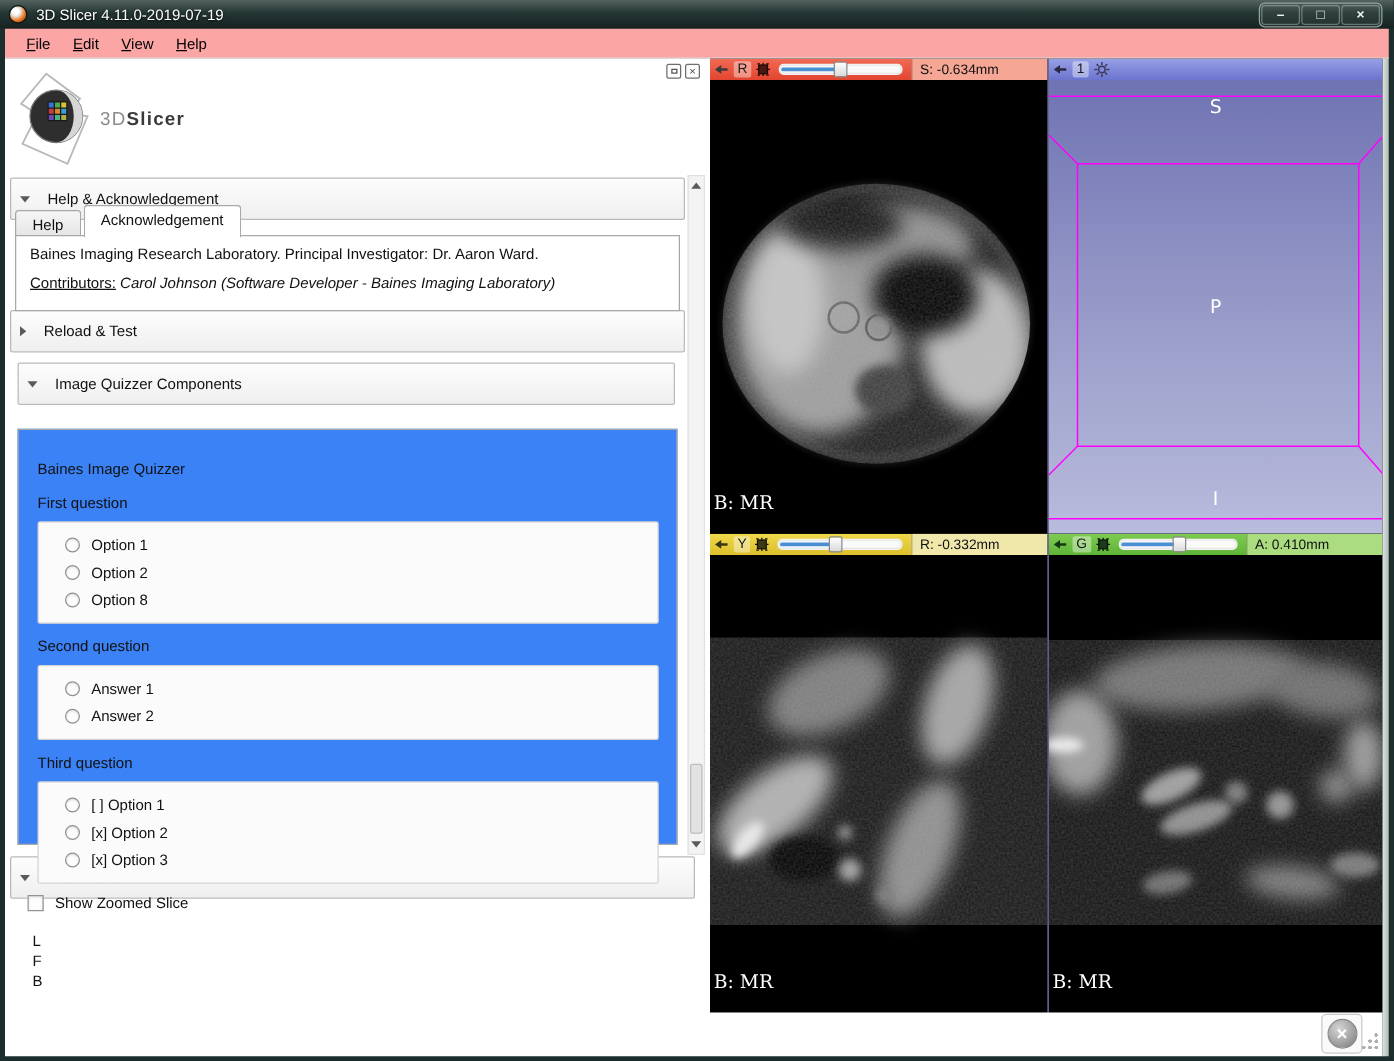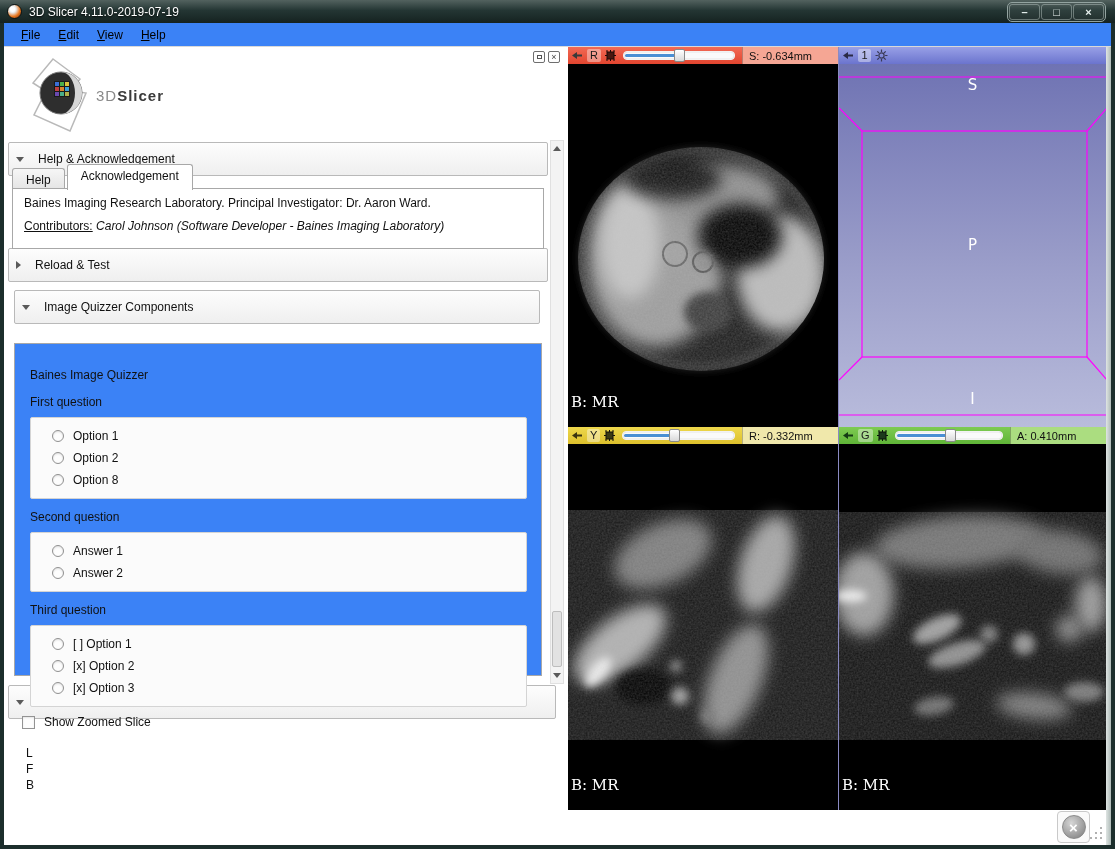--- a/index.html
+++ b/index.html
@@ -13,33 +13,33 @@
   .app-icon { width:15px; height:15px; border-radius:50%;
     background:radial-gradient(circle at 35% 32%, #ffffff 0 18%, #e8e8e8 30%, #e87820 60%, #6e2a0c 95%);
     border:1px solid #0c1514; }
   .title-text { color:#fff; font-size:12px; text-shadow:0 1px 2px #000; }
   .win-controls { position:absolute; right:9px; top:2px; display:flex; gap:1px;
     border:1px solid #93a3a0; border-radius:5px; padding:1px; background:rgba(255,255,255,0.05); }
   .win-btn { width:31px; height:16px; display:flex; align-items:center; justify-content:center;
     color:#e9f2f0; font-size:11px; font-weight:bold; border-radius:3px; border:1px solid rgba(190,205,200,0.45); }
 
   
-  .menubar { position:absolute; left:4px; top:23px; width:1107px; height:24px; background:#3b82f6;
+  .menubar { position:absolute; left:4px; top:23px; width:1107px; height:24px; background:#fca5a5;
     border-bottom:1px solid #d9d9d9; display:flex; align-items:center; padding-left:8px; }
   .menu-item { display:inline-block; font-size:12px; color:#000; padding:4px 9px; }
   .menu-item::first-letter { text-decoration:underline; }
 
   
   .leftpanel { position:absolute; left:4px; top:47px; width:564px; height:798px; background:#fff; }
   .panel-icons { position:absolute; top:4px; right:8px; display:flex; gap:3px; }
   .picon { width:12px; height:12px; border:1px solid #6e6e6e; border-radius:2px; background:#fdfdfd;
     display:flex; align-items:center; justify-content:center; color:#444; font-size:9px; line-height:1; }
   .picon .inner-sq { width:5px; height:4px; border:1px solid #555; }
 
-  .logo { position:absolute; left:24px; top:10px; width:260px; height:78px; }
+  .logo { position:absolute; left:8px; top:10px; width:260px; height:78px; }
   .logo-text { position:absolute; left:68px; top:30px; font-size:15px; letter-spacing:1px; }
   .logo-prefix { color:#8a8a8a; }
   .logo-suffix { color:#3a3a3a; font-weight:bold; }
 
   .sec-hdr { position:absolute; height:34px; border:1px solid #b9b9b9; border-radius:2px;
     background:linear-gradient(#fdfdfd,#efefef); display:flex; align-items:center; gap:14px;
     padding-left:7px; font-size:12px; color:#111; }
   .tri-down { width:0; height:0; border-left:4px solid transparent; border-right:4px solid transparent; border-top:5px solid #5a5a5a; }
   .tri-right { width:0; height:0; border-top:4px solid transparent; border-bottom:4px solid transparent; border-left:5px solid #5a5a5a; }
   .tri-up { width:0; height:0; border-left:4px solid transparent; border-right:4px solid transparent; border-bottom:5px solid #5a5a5a; }
@@ -94,21 +94,21 @@
   .vbar-green { background:linear-gradient(#7ecb52,#5fb437); }
   .vbar-blue { background:linear-gradient(#98a0e6,#6b74ce); }
   .chip { min-width:13px; height:13px; line-height:13px; text-align:center; padding:0 3px; border-radius:2px;
     background:rgba(255,255,255,0.4); color:#1a1a1a; font-size:11px; }
   .slider { flex:1 1 auto; height:11px; position:relative; margin:0 3px; }
   .groove { position:absolute; left:0; right:0; top:1px; height:9px; border-radius:4px; background:#fafafa;
     border:1px solid #f2f2f2; box-shadow:inset 0 0 1px #999; overflow:hidden; }
   .groove-fill { position:absolute; left:1px; top:2px; bottom:2px; width:calc(var(--frac) * 100%); border-radius:3px; background:#4a8fd4; }
   .handle { position:absolute; top:-1px; width:11px; height:13px; left:calc(var(--frac) * 100% - 6px);
     background:linear-gradient(#ffffff,#d9d9d9); border:1px solid #8a8a8a; border-radius:2px; }
-  .vval { margin-left:auto; align-self:stretch; width:96px; display:flex; align-items:center;
+  .vval { margin-left:auto; align-self:stretch; width:109px; display:flex; align-items:center;
     padding-left:6px; font-size:11px; color:#101010; border-left:1px solid rgba(0,0,0,0.25); }
   .vval-red { background:#f5a694; } .vval-yellow { background:#f0e8ab; } .vval-green { background:#abdd80; }
 
   .vimg { position:relative; width:100%; background:#000; }
   .vimg-top { height:363px; } .vimg-bottom { height:366px; }
   .vimg-3d { background:linear-gradient(180deg,#6f73b3 0%, #9a9dc9 55%, #b9bcdc 100%); }
   .mr-label { position:absolute; left:3px; bottom:16px; color:#fff; font-family:"DejaVu Serif", serif; font-size:15px; }
   .orient { position:absolute; left:0; width:100%; text-align:center; color:#fff; font-size:15px; font-family:"DejaVu Sans", sans-serif; }
   .orient-s { top:12px; } .orient-p { top:172px; } .orient-i { top:326px; }
 

